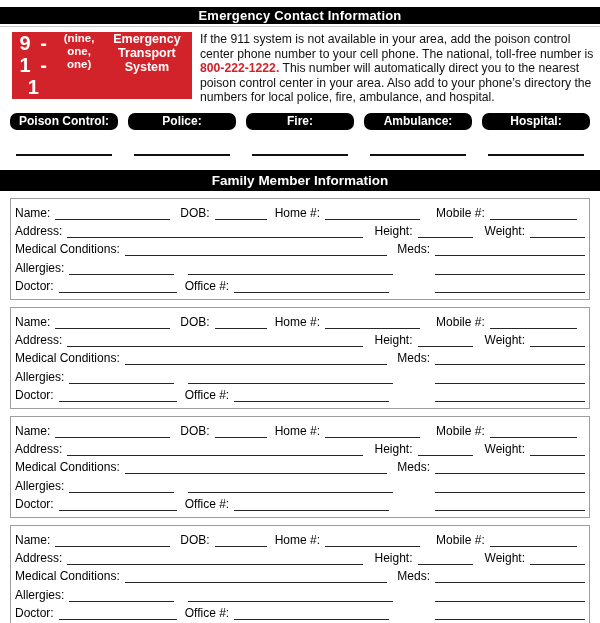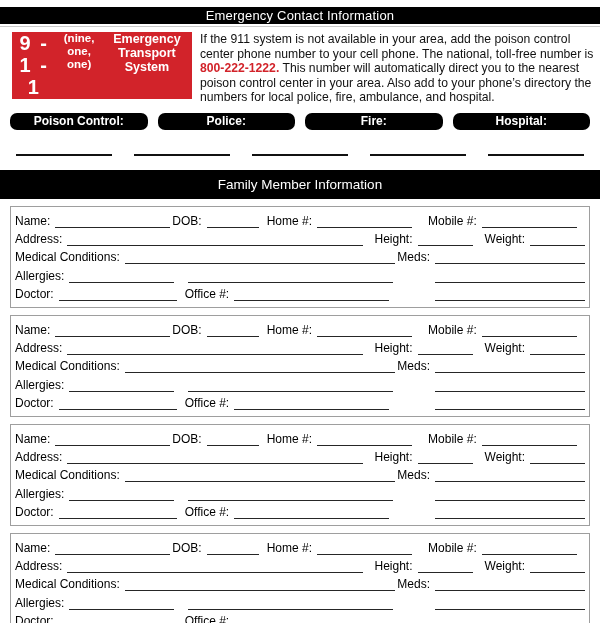--- a/index.html
+++ b/index.html
@@ -3,21 +3,21 @@
 <meta charset="utf-8">
 <style>
   html, body { margin: 0; padding: 0; }
   body {
     width: 600px; height: 623px; overflow: hidden;
     background: #ffffff; position: relative;
     font-family: "Liberation Sans", sans-serif;
     color: #000;
   }
   .bar {
-    background: #000; color: #fff; font-weight: normal;
+    background: #000; color: #fff; font-weight: bold;
     display: flex; align-items: center; justify-content: center;
   }
   .top-bar { margin-top: 7px; height: 17px; font-size: 13px; letter-spacing: .2px; }
   .bar-rule { height: 1px; background: #c9c9c9; margin-top: 2px; }
 
   .intro { display: flex; gap: 8px; margin: 5px 2px 0 12px; }
   .red-box {
     width: 180px; height: 67px; flex: none; background: #d2232a;
     color: #fff; text-align: center;
     display: flex; justify-content: center; gap: 1px;
@@ -31,37 +31,37 @@
   .contacts-row { display: flex; gap: 10px; margin: 8px 10px 0; }
   .contact-box {
     flex: 1; height: 17px; background: #000; color: #fff;
     font-weight: bold; font-size: 12px;
     display: flex; align-items: center; justify-content: center; border-radius: 7px;
   }
   .contacts-lines { display: flex; gap: 10px; margin: 24px 10px 0; }
   .contact-line-cell { flex: 1; display: flex; justify-content: center; }
   .contact-line { width: 96px; height: 2px; background: #111; }
 
-  .family-bar { margin-top: 14px; height: 29px; font-size: 13.5px; }
+  .family-bar { margin-top: 14px; height: 21px; font-size: 13.5px; }
 
   .blocks { margin: 7px 10px 0; }
   .member-block {
     border: 1px solid #9e9e9e; height: 102px; box-sizing: border-box;
     margin-bottom: 7px; padding: 4px 4px 6px;
     display: flex; flex-direction: column; justify-content: space-between;
   }
   .frow { display: flex; align-items: flex-end; height: 17px; }
   .flabel { font-size: 12px; line-height: 14px; white-space: nowrap; padding-right: 5px; text-align: right; }
   .fline { height: 13px; border-bottom: 1.5px solid #262626; }
   .grow { flex: 1; }
   .name-line { width: 115px; }
   .w52 { width: 52px; }  .w55 { width: 55px; }  .w95 { width: 95px; }
   .w105 { width: 105px; } .w118 { width: 118px; } .w150 { width: 150px; }
   .w155 { width: 155px; } .w205 { width: 205px; }
-  .ml8 { margin-left: 8px; } .ml10 { margin-left: 2px; } .ml12 { margin-left: 12px; }
+  .ml8 { margin-left: 8px; } .ml10 { margin-left: 10px; } .ml12 { margin-left: 12px; }
   .ml14 { margin-left: 14px; } .ml36 { margin-left: 16px; }
   .mla { margin-left: auto; } .mr8 { margin-right: 8px; }
 </style>
 </head>
 <body>
 
 <div class="page">
 
   <header class="bar top-bar">
     <span>Emergency Contact Information</span>
@@ -74,20 +74,21 @@
       <div class="pron">(nine, one, one)</div>
       <div class="ets">Emergency Transport System</div>
     </div>
     <p class="intro-text"><span>If the 911 system is not available in your area, add the poison control center phone number to your cell phone. The national, toll-free number is </span><span class="phone" style="color: rgb(210, 35, 42);">800-222-1222.</span><span> This number will automatically direct you to the nearest poison control center in your area. Also add to your phone’s directory the numbers for local police, fire, ambulance, and hospital.</span></p>
   </section>
 
   <div class="contacts-row" id="contactBoxes">
       <div class="contact-box">Poison Control:</div>
       <div class="contact-box">Police:</div>
       <div class="contact-box">Fire:</div>
+      <div class="contact-box">Ambulance:</div>
       <div class="contact-box">Hospital:</div>
     </div>
   <div class="contacts-lines" id="contactLines">
       <div class="contact-line-cell">
         <div class="contact-line"></div>
       </div>
       <div class="contact-line-cell">
         <div class="contact-line"></div>
       </div>
       <div class="contact-line-cell">

